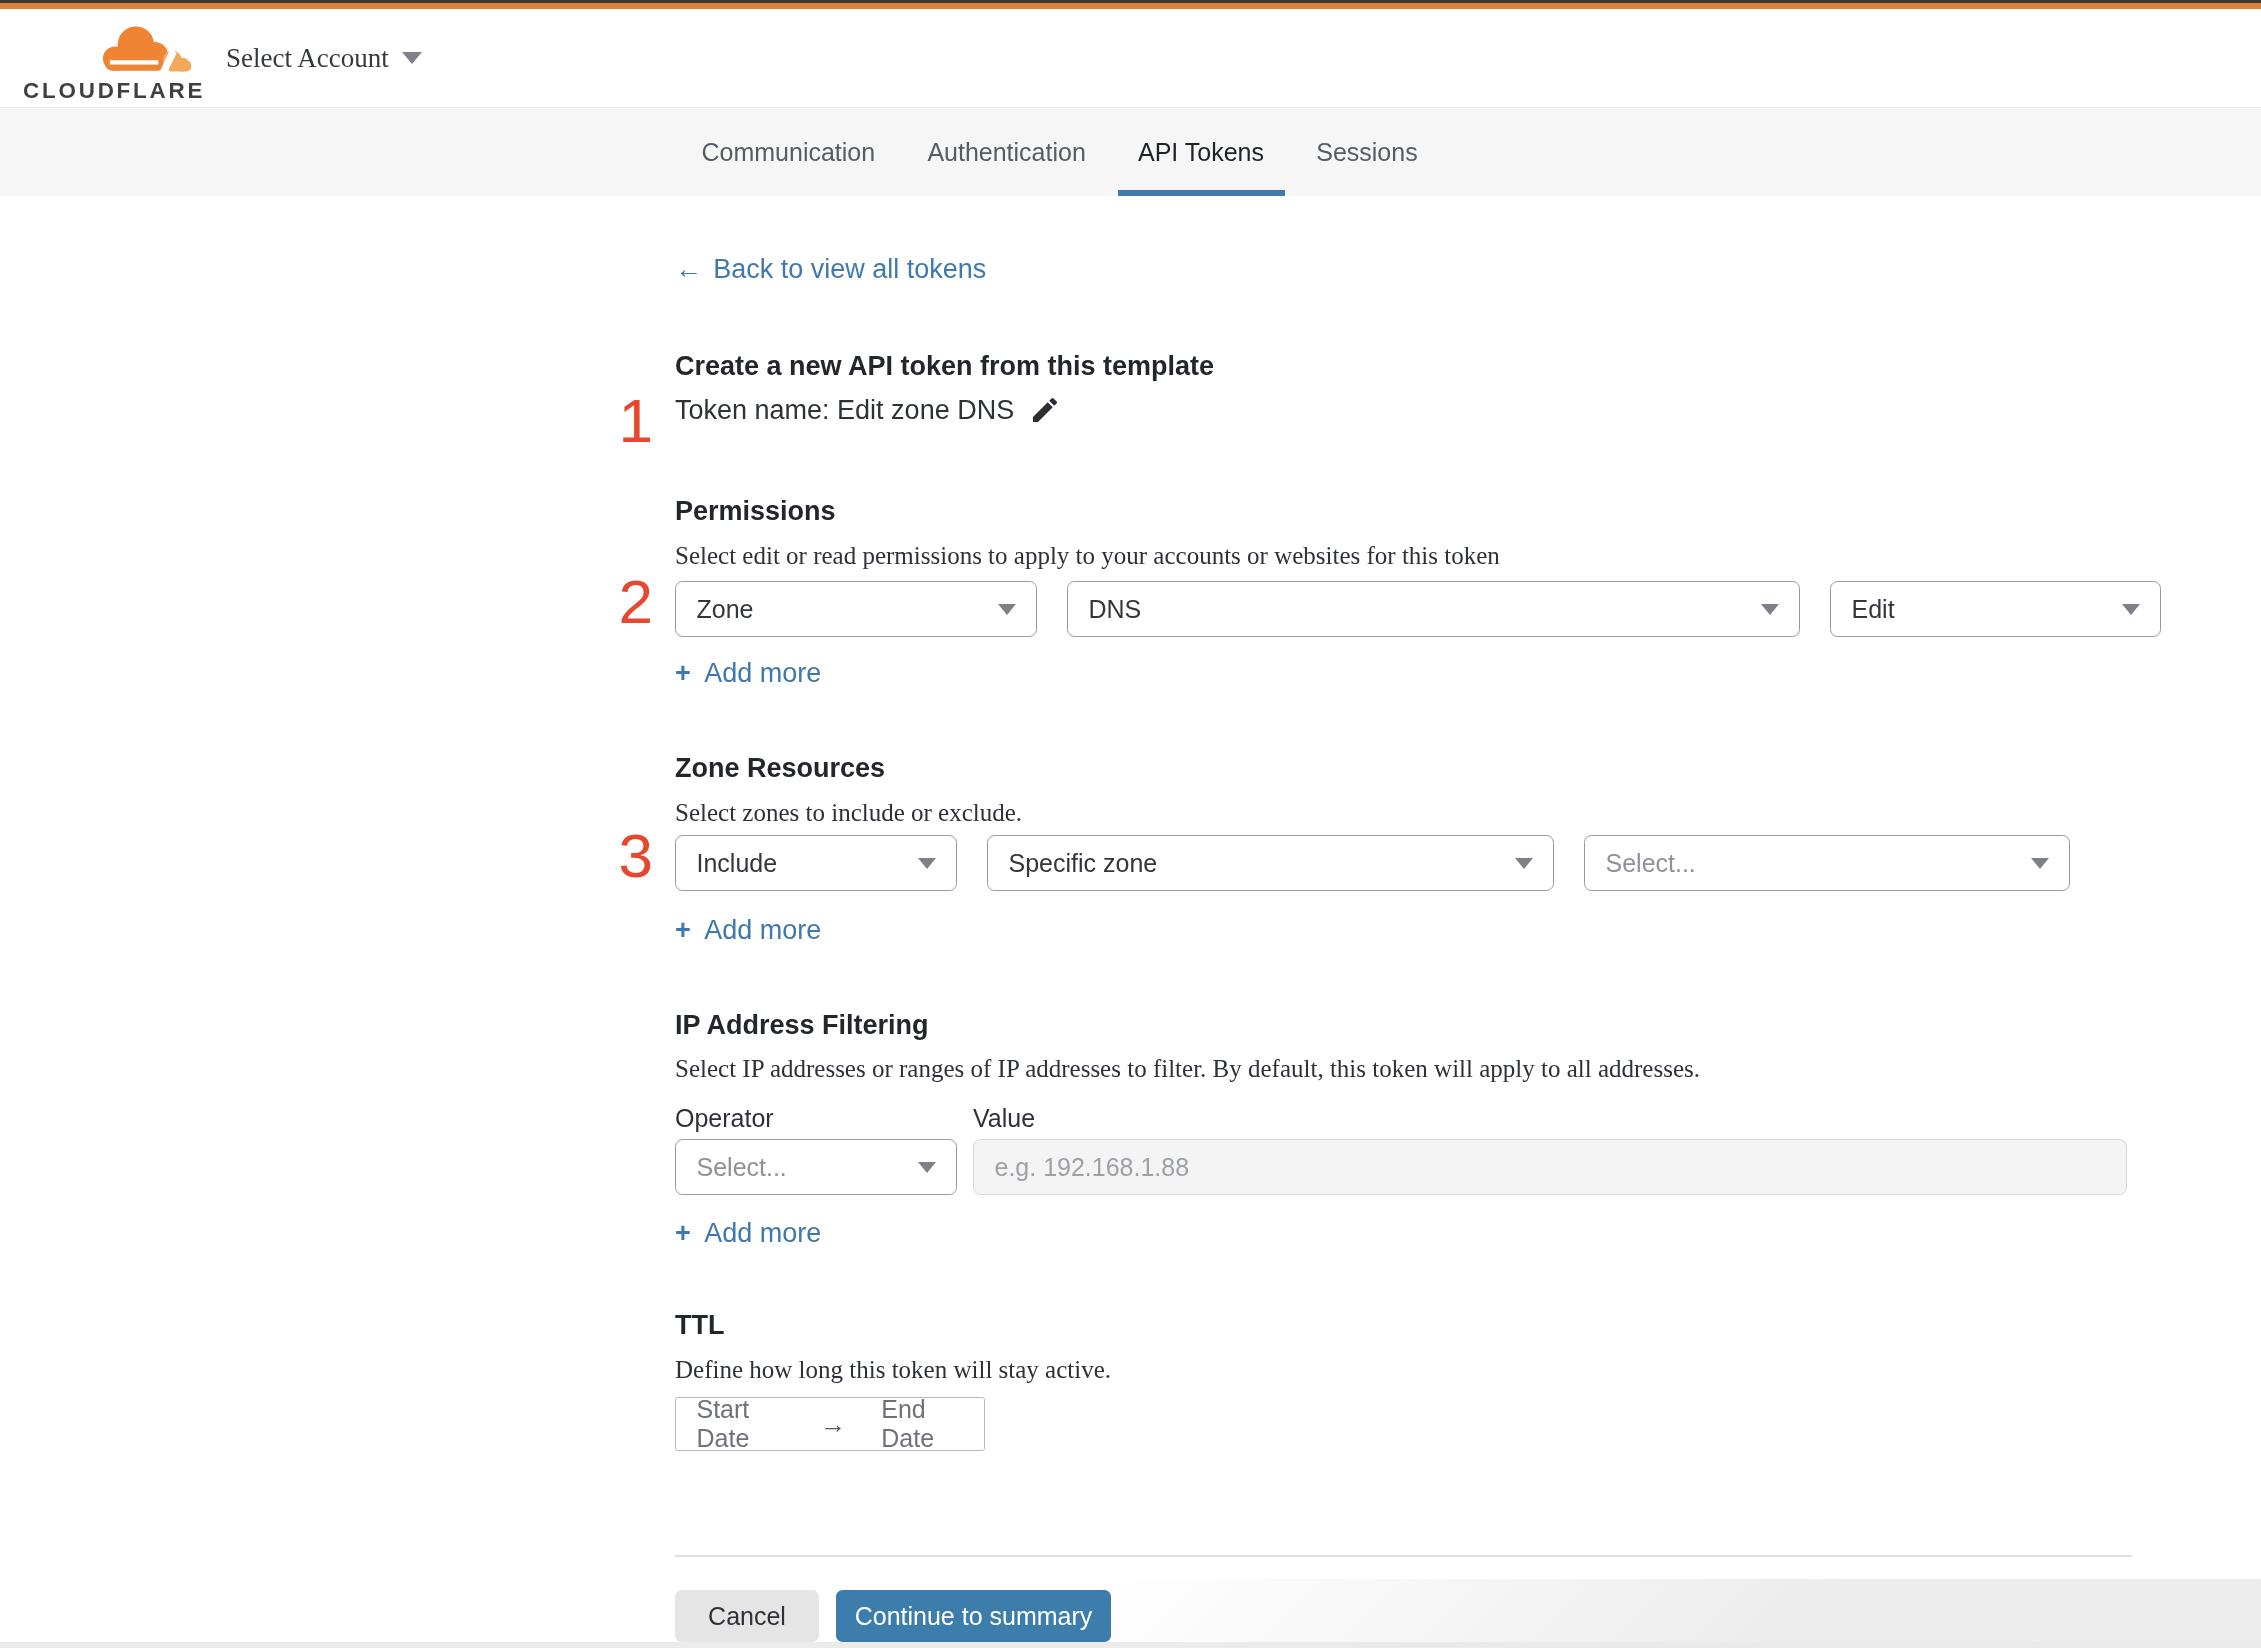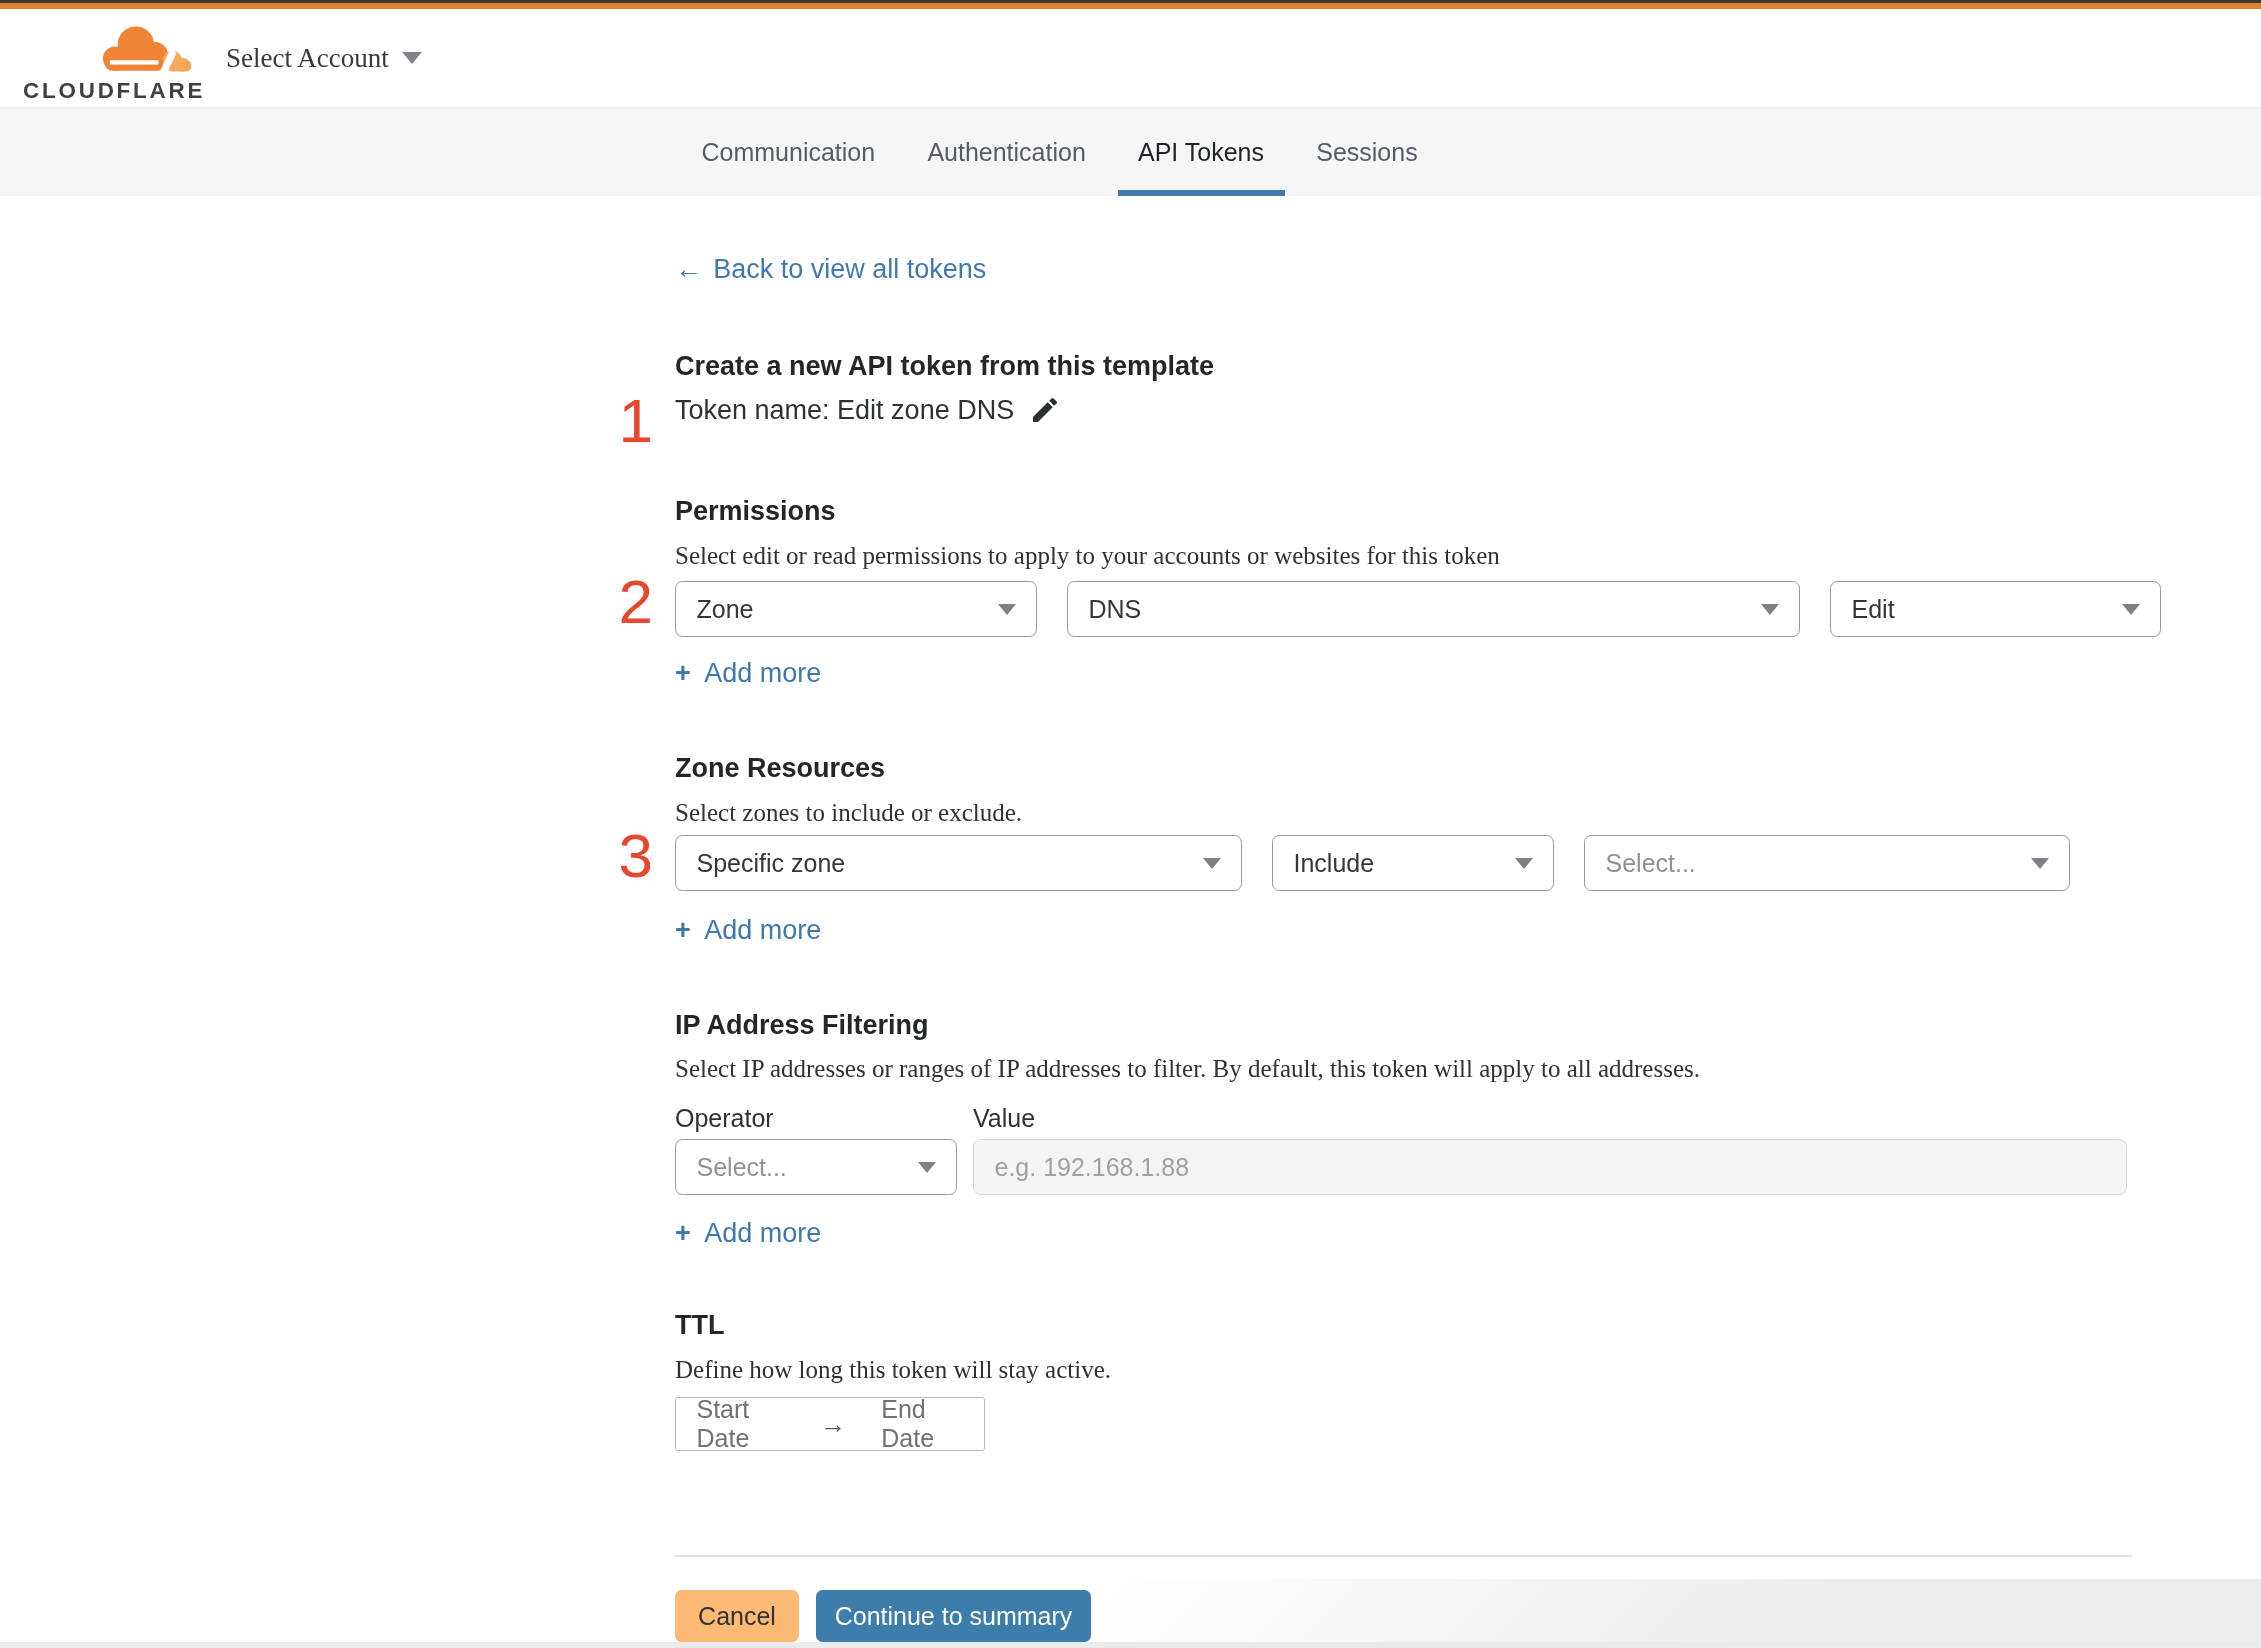--- a/index.html
+++ b/index.html
@@ -54,21 +54,21 @@
   .value-input::placeholder{color:#9da1a6;}
 
   .datebox{position:absolute;left:675px;top:1397px;width:310px;height:54px;box-sizing:border-box;border:1.9px solid #b8b8b8;border-radius:2.8px;
     display:flex;align-items:center;gap:35px;padding:0 20.5px;background:#fff;cursor:pointer;}
   .datebox .date-text{font-size:25px;color:#6e7278;}
   .datebox .arrow{font-size:26px;color:#55595e;}
 
   .divider{position:absolute;left:675px;top:1555px;width:1457px;height:1.9px;background:#e0e0e0;}
   .footer-buttons{position:absolute;left:675px;top:1590px;display:flex;gap:17px;z-index:2;}
   .btn{height:52px;box-sizing:border-box;border:none;border-radius:6.5px;font-size:25px;display:flex;align-items:center;justify-content:center;cursor:pointer;font-family:"Liberation Sans",sans-serif;}
-  .btn-cancel{width:124px;background:#fdba74;color:#2e3137;}
+  .btn-cancel{width:144px;background:#e5e5e5;color:#2e3137;}
   .btn-continue{width:275px;background:#3c7dab;color:#ffffff;}
 
   .bottom-wash{position:absolute;left:1105px;top:1579px;right:0;bottom:0;
     background:linear-gradient(135deg, rgba(238,238,238,0) 0%, rgba(233,233,233,0.85) 60%);
     border-top-left-radius:37px;z-index:1;}
   .bottom-strip{position:absolute;left:0;bottom:0;width:2262px;height:5.6px;background:#ebebeb;z-index:0;}
 </style>
 </head>
 <body>
 
@@ -143,26 +143,26 @@
   </div>
 </div>
 <div class="add-more" style="top:658px;">
   <span class="plus">+</span>
   <span>Add more</span>
 </div>
 
 <div class="abs h2" style="left:675px;top:753px;">Zone Resources</div>
 <div class="abs desc" style="left:675px;top:799px;">Select zones to include or exclude.</div>
 <div class="dd-row" style="left:675px;top:835px;">
+  <div class="dropdown" style="width:282px;">
+    <span>Include</span>
+    <span class="dd-caret"></span>
+  </div>
   <div class="dropdown" style="width:567px;">
     <span>Specific zone</span>
-    <span class="dd-caret"></span>
-  </div>
-  <div class="dropdown" style="width:282px;">
-    <span>Include</span>
     <span class="dd-caret"></span>
   </div>
   <div class="dropdown" style="width:486px;">
     <span class="placeholder">Select...</span>
     <span class="dd-caret"></span>
   </div>
 </div>
 <div class="add-more" style="top:915px;">
   <span class="plus">+</span>
   <span>Add more</span>

